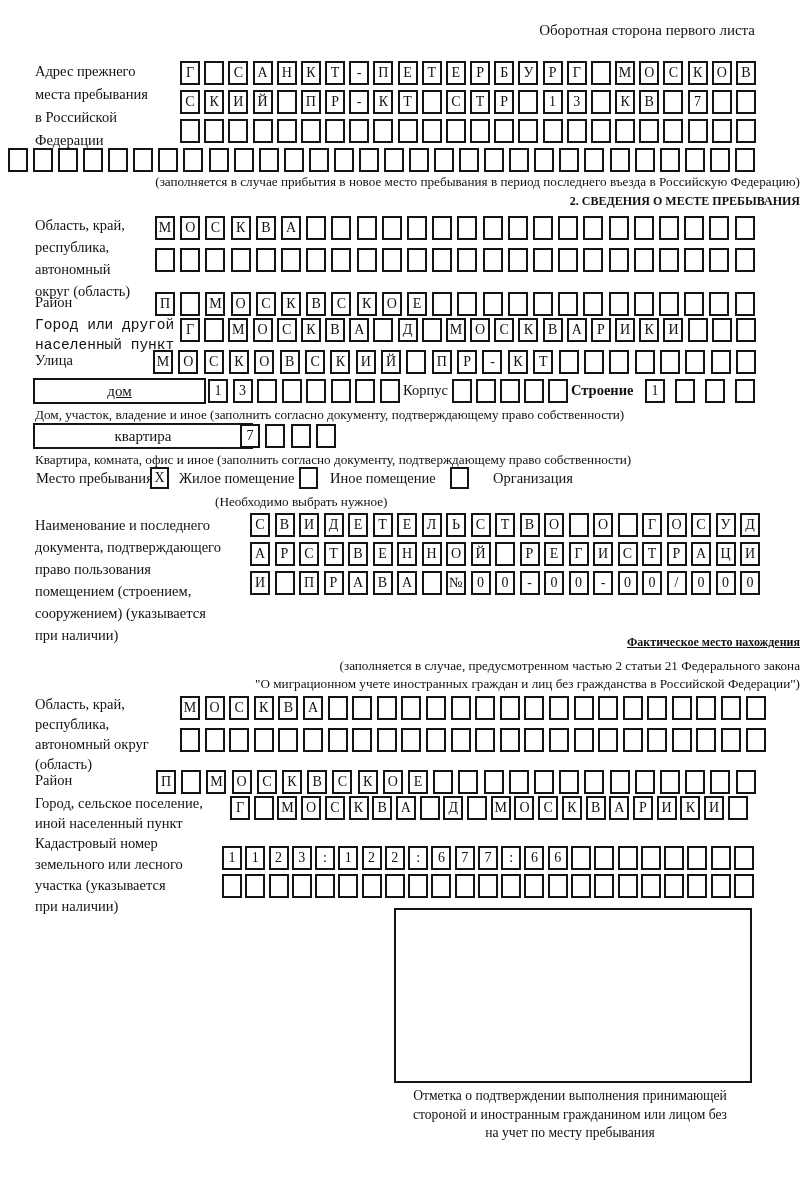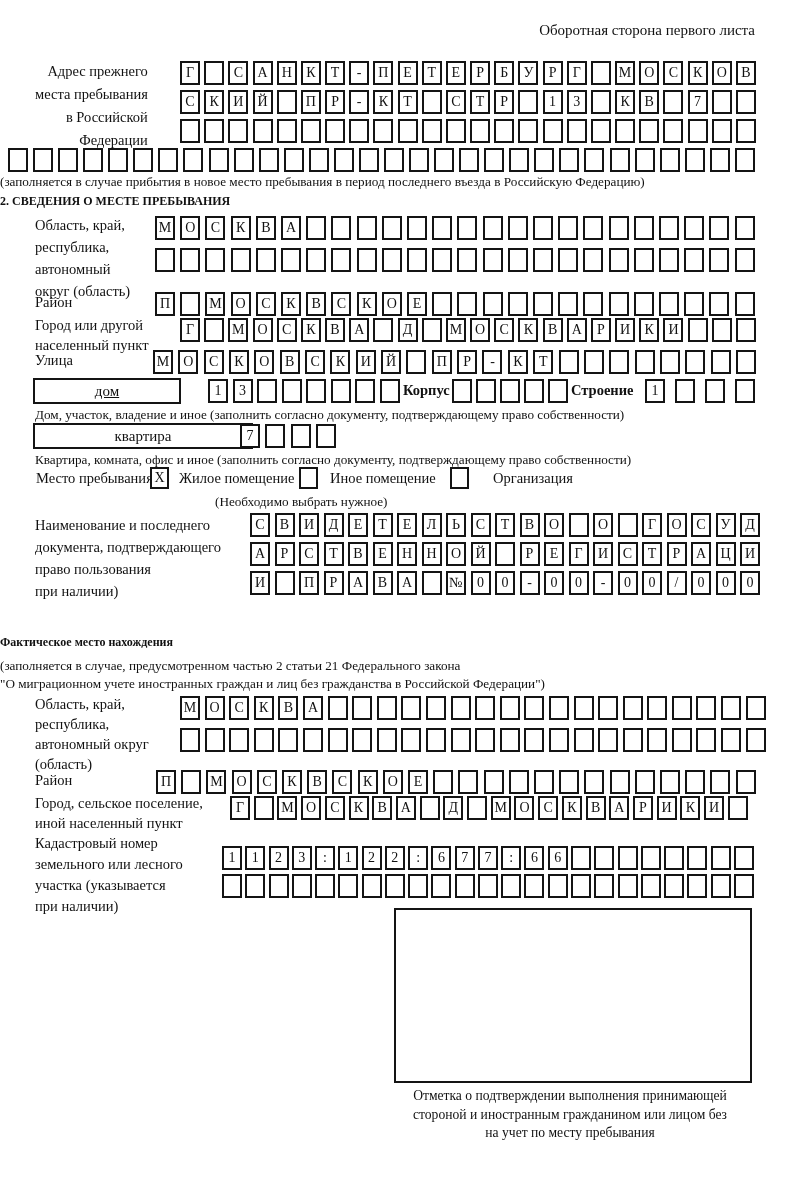--- a/index.html
+++ b/index.html
@@ -25,36 +25,36 @@
     position:absolute; border:2px solid #141414; background:#fff;
     display:flex; align-items:center; justify-content:center; font-size:15px;
   }
 
   .checkbox {
     position:absolute; width:19px; height:22px; border:2px solid #141414;
     text-align:center; font-size:14px; line-height:18px; background:#fff;
   }
 
   .note { font-size:13.2px; color:#111; }
-  .center { left:0; width:800px; text-align:left; }
+  .center { left:0; width:800px; text-align:right; }
   .title { font-weight:bold; font-size:12px; }
 
   .stamp-box { position:absolute; border:2px solid #141414; background:#fff; }
   .stamp-caption { position:absolute; left:370px; top:1087px; width:400px;
     text-align:center; font-size:13.6px; }
   .stamp-caption div { line-height:18.5px; }
 </style>
 </head>
 <body>
 
 <div class="page">
 
   <div class="abs" style="top:22px; right:45px; font-size:15px;">Оборотная сторона первого листа</div>
 
-  <div class="abs lbl lh23" style="left:35px; top:60px;text-align:right;">
+  <div class="abs lbl lh23" style="left:35px; top:60px;">
     <div>Адрес прежнего</div>
     <div>места пребывания</div>
     <div>в Российской</div>
     <div>Федерации</div>
   </div>
   <div class="cells" style="left:180px; top:61px; width:576px;">
       <span class="cell">Г</span>
       <span class="cell"></span>
       <span class="cell">С</span>
       <span class="cell">А</span>
@@ -247,21 +247,21 @@
       <span class="cell"></span>
       <span class="cell"></span>
       <span class="cell"></span>
       <span class="cell"></span>
       <span class="cell"></span>
       <span class="cell"></span>
       <span class="cell"></span>
       <span class="cell"></span>
     </div>
 
-  <div class="abs lbl lh20" style="left:35px; top:315px;">
+  <div class="abs lbl lh20" style="left:35px; top:315px;font-family:Liberation Mono, monospace;">
     <div>Город или другой</div>
     <div>населенный пункт</div>
   </div>
   <div class="cells" style="left:180px; top:318px; width:576px;">
       <span class="cell">Г</span>
       <span class="cell"></span>
       <span class="cell">М</span>
       <span class="cell">О</span>
       <span class="cell">С</span>
       <span class="cell">К</span>
@@ -306,32 +306,32 @@
       <span class="cell"></span>
       <span class="cell"></span>
       <span class="cell"></span>
       <span class="cell"></span>
       <span class="cell"></span>
       <span class="cell"></span>
       <span class="cell"></span>
       <span class="cell"></span>
     </div>
 
-  <div class="wbox" style="left:33px; top:378px; width:148px; height:26px;text-decoration:underline;">дом</div>
+  <div class="wbox" style="left:33px; top:378px; width:173px; height:26px;text-decoration:underline;">дом</div>
   <div class="cells" style="left:208px; top:379px; width:192px;">
       <span class="cell">1</span>
       <span class="cell">3</span>
       <span class="cell"></span>
       <span class="cell"></span>
       <span class="cell"></span>
       <span class="cell"></span>
       <span class="cell"></span>
       <span class="cell"></span>
     </div>
-  <div class="abs lbl" style="left:403px; top:382px;font-weight:bold;">Корпус</div>
+  <div class="abs lbl" style="left:403px; top:382px;">Корпус</div>
   <div class="cells" style="left:452px; top:379px; width:116px;">
       <span class="cell"></span>
       <span class="cell"></span>
       <span class="cell"></span>
       <span class="cell"></span>
       <span class="cell"></span>
     </div>
   <div class="abs lbl" style="left:571px; top:382px;font-weight:bold;">Строение</div>
   <div class="cells" style="left:645px; top:379px; width:110px;">
       <span class="cell">1</span>
@@ -356,20 +356,22 @@
   <div class="checkbox" style="left:299px; top:467px;"></div>
   <div class="abs lbl" style="left:330px; top:470px;">Иное помещение</div>
   <div class="checkbox" style="left:450px; top:467px;"></div>
   <div class="abs lbl" style="left:493px; top:470px;">Организация</div>
   <div class="abs note" style="left:215px; top:494px;">(Необходимо выбрать нужное)</div>
 
   <div class="abs lbl lh22" style="left:35px; top:514px;">
     <div>Наименование и последнего</div>
     <div>документа, подтверждающего</div>
     <div>право пользования</div>
+    <div>помещением (строением,</div>
+    <div>сооружением) (указывается</div>
     <div>при наличии)</div>
   </div>
   <div class="cells" style="left:250px; top:513px; width:510px;">
       <span class="cell">С</span>
       <span class="cell">В</span>
       <span class="cell">И</span>
       <span class="cell">Д</span>
       <span class="cell">Е</span>
       <span class="cell">Т</span>
       <span class="cell">Е</span>
@@ -428,21 +430,21 @@
       <span class="cell">0</span>
       <span class="cell">-</span>
       <span class="cell">0</span>
       <span class="cell">0</span>
       <span class="cell">/</span>
       <span class="cell">0</span>
       <span class="cell">0</span>
       <span class="cell">0</span>
     </div>
 
-  <div class="abs title center" style="top:635px;">Фактическое место нахождения</div>
+  <div class="abs title center" style="top:635px;text-decoration:underline;">Фактическое место нахождения</div>
   <div class="abs note center" style="top:658px;">(заполняется в случае, предусмотренном частью 2 статьи 21 Федерального закона</div>
   <div class="abs note center" style="top:676px;">"О миграционном учете иностранных граждан и лиц без гражданства в Российской Федерации")</div>
 
   <div class="abs lbl lh20" style="left:35px; top:694px;">
     <div>Область, край,</div>
     <div>республика,</div>
     <div>автономный округ</div>
     <div>(область)</div>
   </div>
   <div class="cells" style="left:180px; top:696px; width:586px;">

